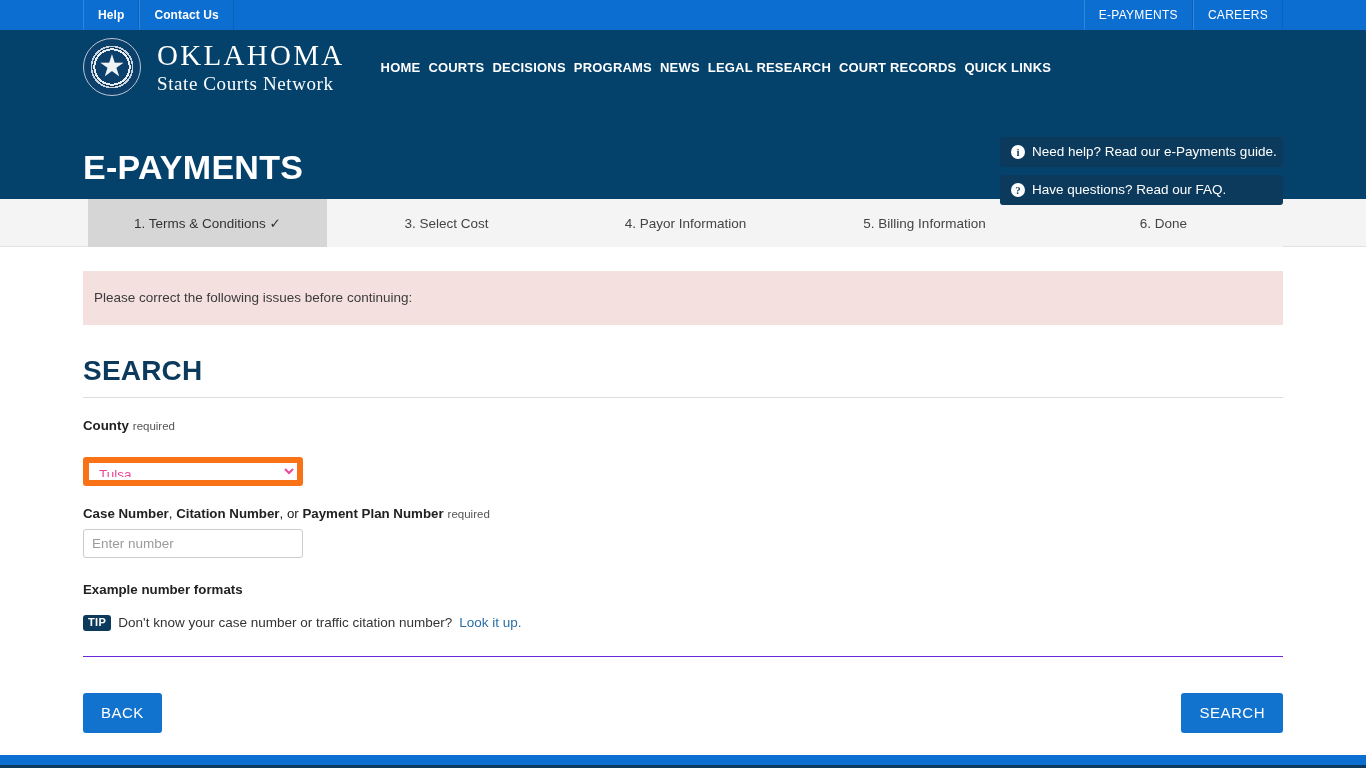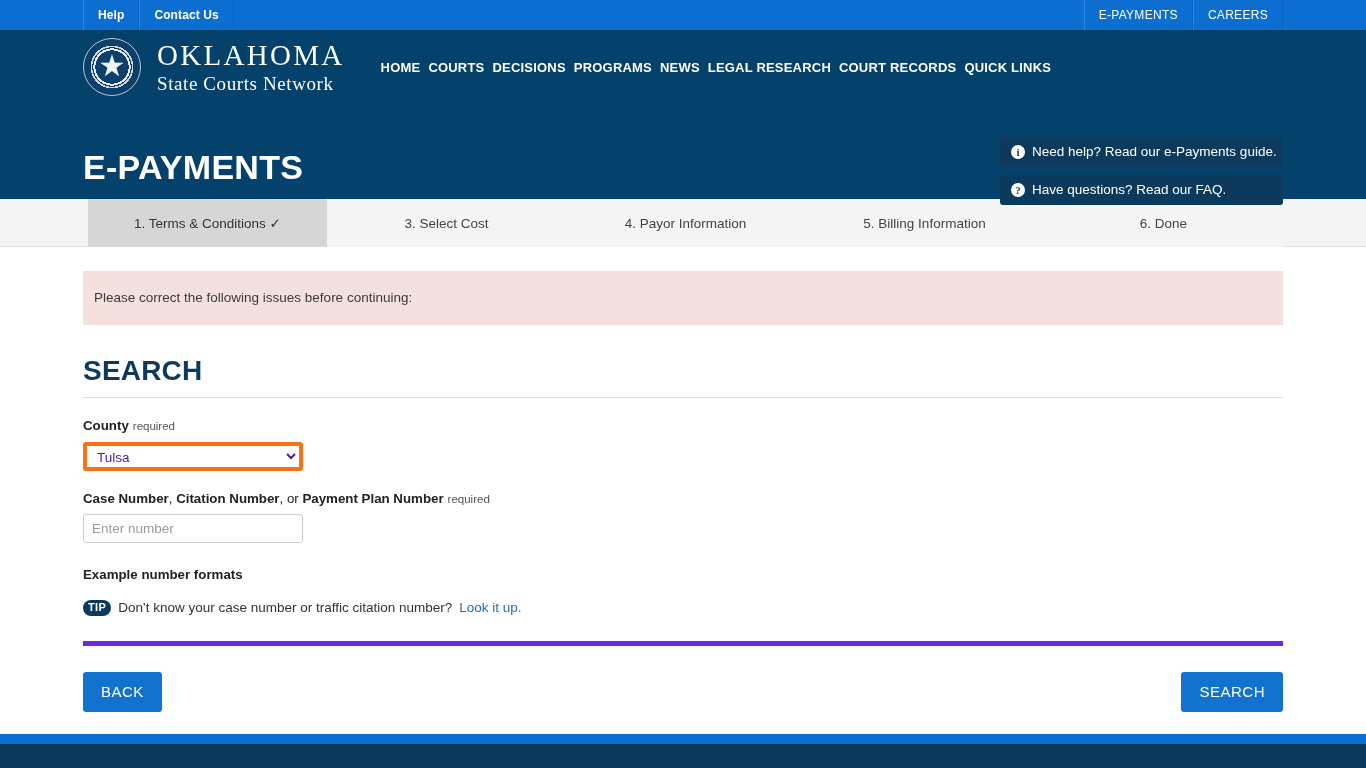--- a/index.html
+++ b/index.html
@@ -200,27 +200,27 @@
   }
   .field-label .norm { font-weight: normal; }
   .req {
     font-weight: normal;
     font-size: 11.5px;
     color: #555555;
     margin-left: 4px;
   }
   select.county {
     display: block;
-    margin-top: 9px;
+    margin-top: 24px;
     width: 220px;
     height: 29px;
     font-size: 13.5px;
-    color: #4c1d95;
+    color: #ec4899;
     padding: 3px 6px;
-    border: 4px solid #f97316;
+    border: 6px solid #f97316;
     border-radius: 3px;
     background: #ffffff;
     font-family: "Liberation Sans", sans-serif;
   }
   input.number {
     display: block;
     margin-top: 8px;
     width: 220px;
     height: 29px;
     font-size: 13.5px;
@@ -246,30 +246,30 @@
     display: flex;
     align-items: center;
     gap: 7px;
   }
   .tipbadge {
     background: #0b3a5c;
     color: #ffffff;
     font-size: 11px;
     font-weight: bold;
     padding: 2px 5px 3px 5px;
-    border-radius: 8px;
+    border-radius: 3px;
     letter-spacing: .4px;
     line-height: 1;
   }
   .tiprow a { color: #2a6ea6; text-decoration: none; }
 
   .actions {
     margin-top: 25px;
-    border-top: 5px solid #6d28d9;
-    padding-top: 26px;
+    border-top: 1px solid #6d28d9;
+    padding-top: 36px;
     display: flex;
     justify-content: space-between;
     align-items: center;
   }
   .btn {
     background: #1273cf;
     color: #ffffff;
     border: none;
     border-radius: 3px;
     font-size: 15px;

